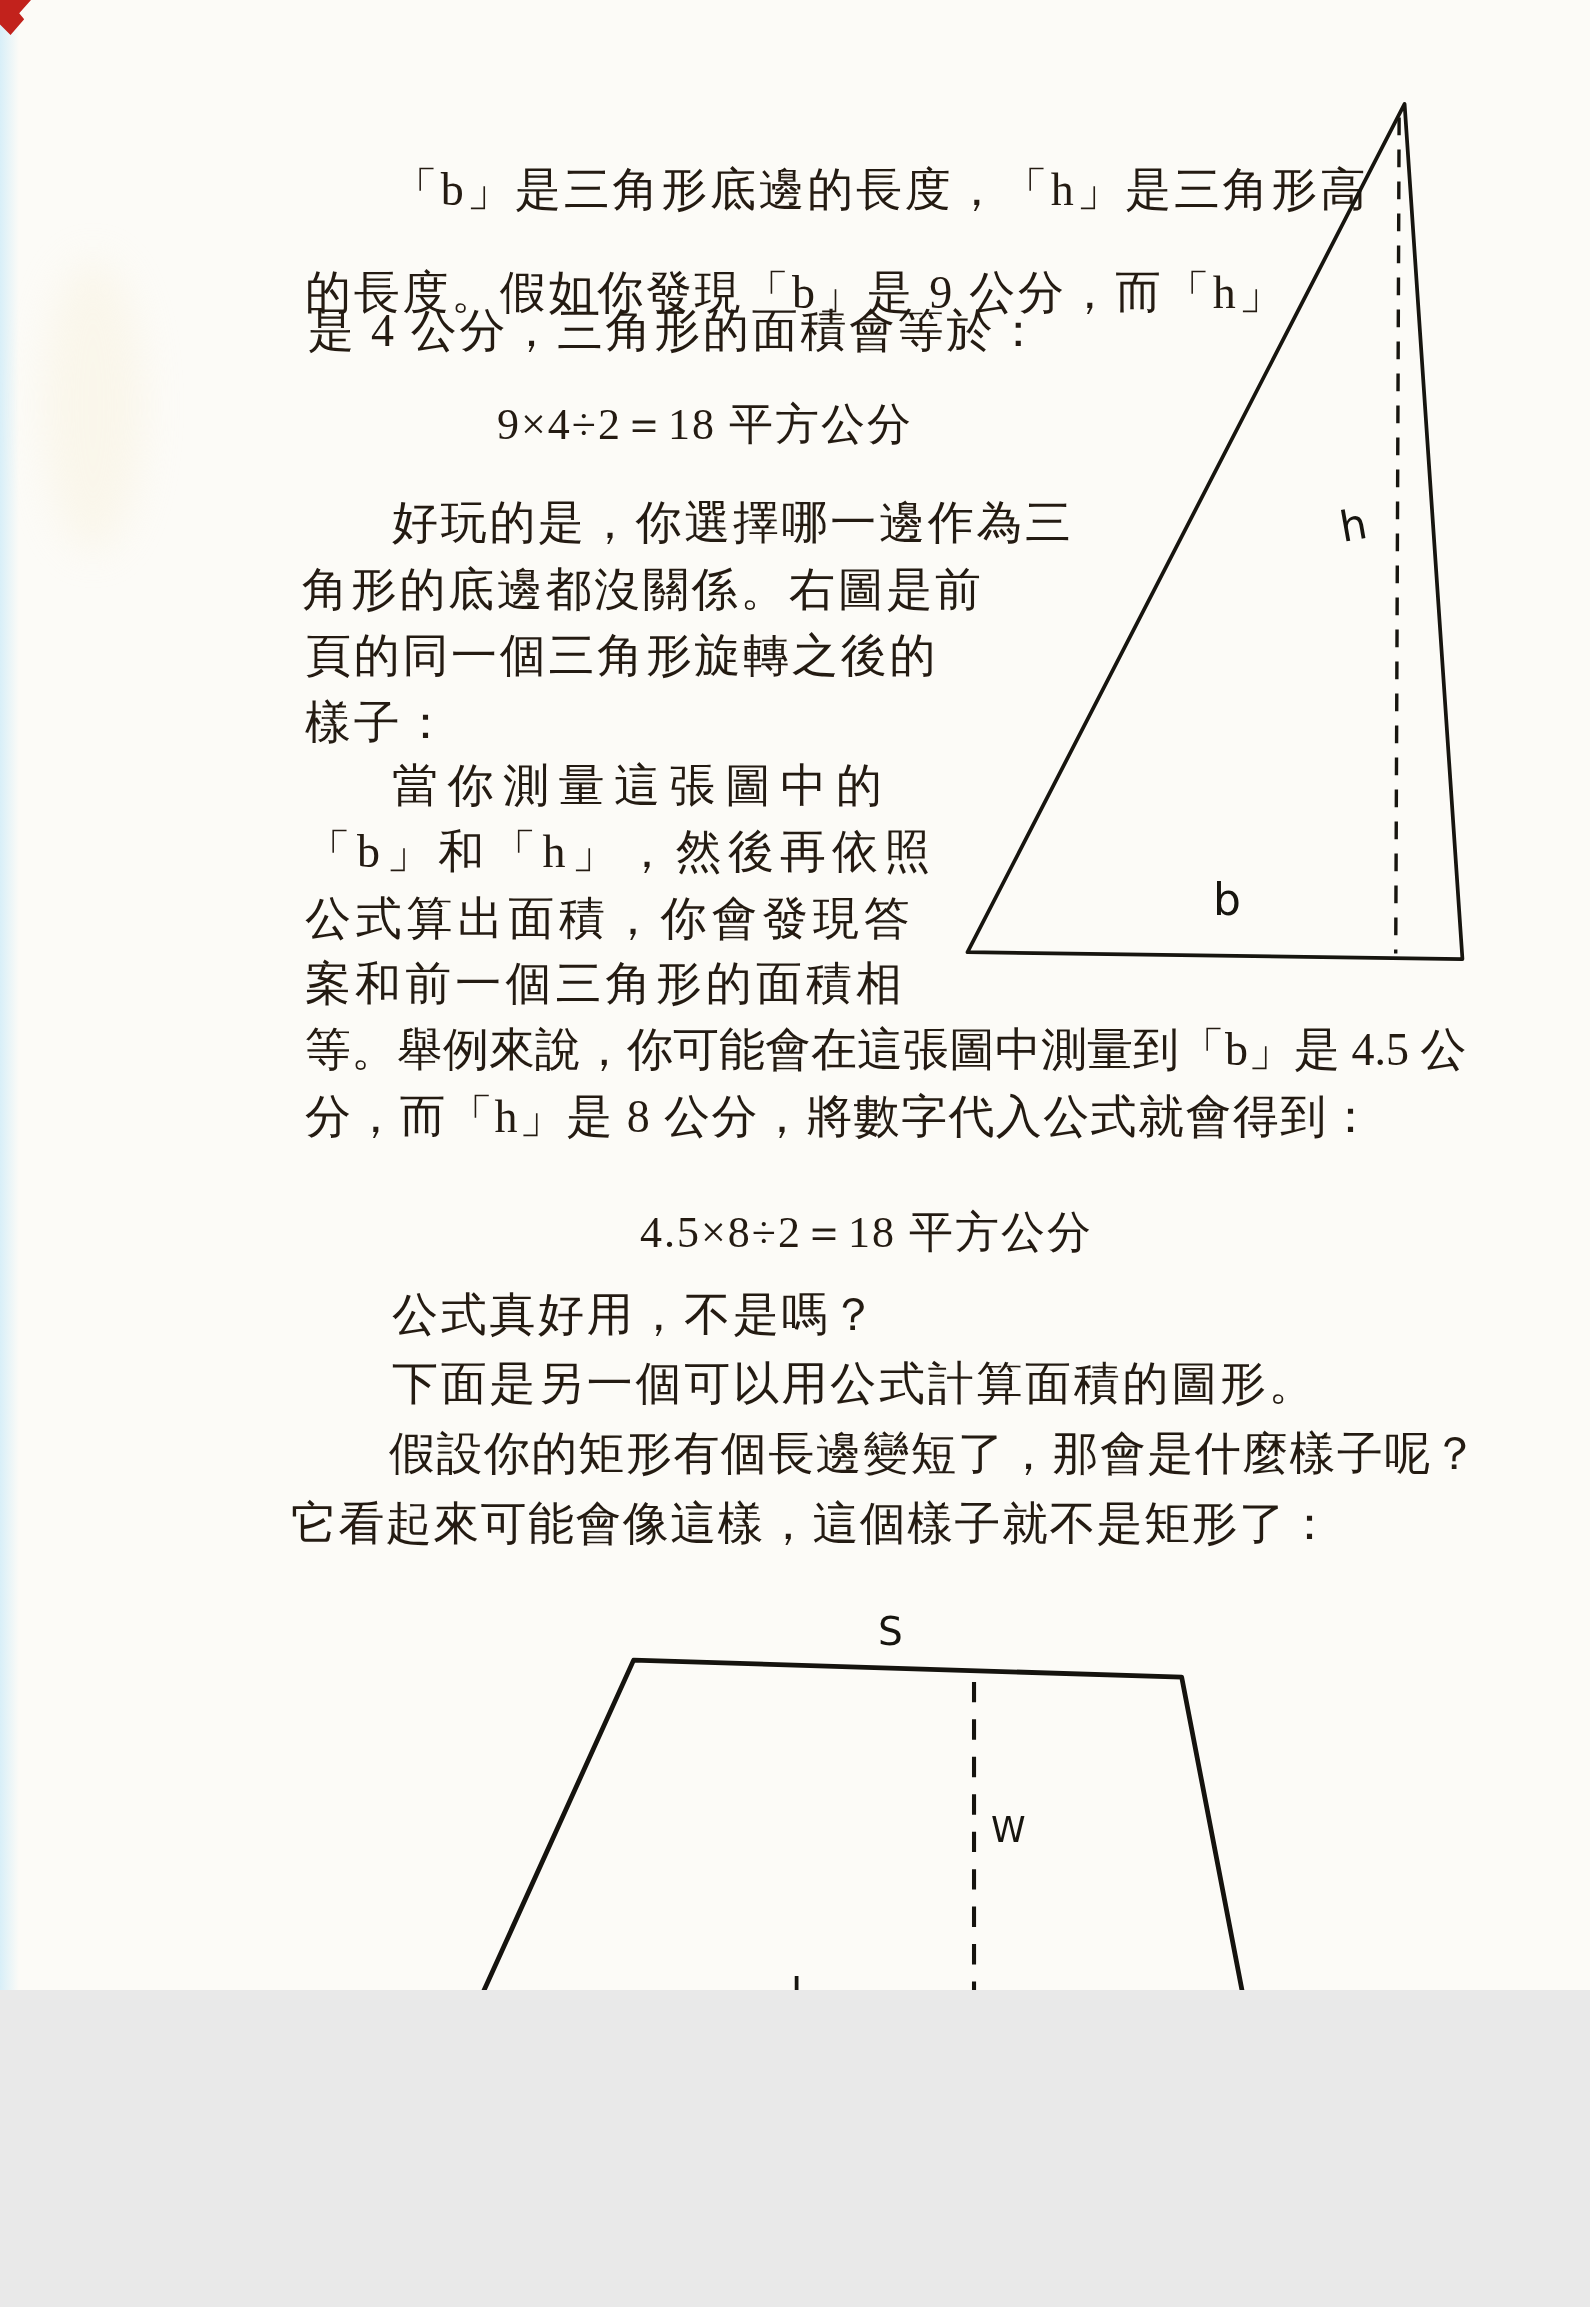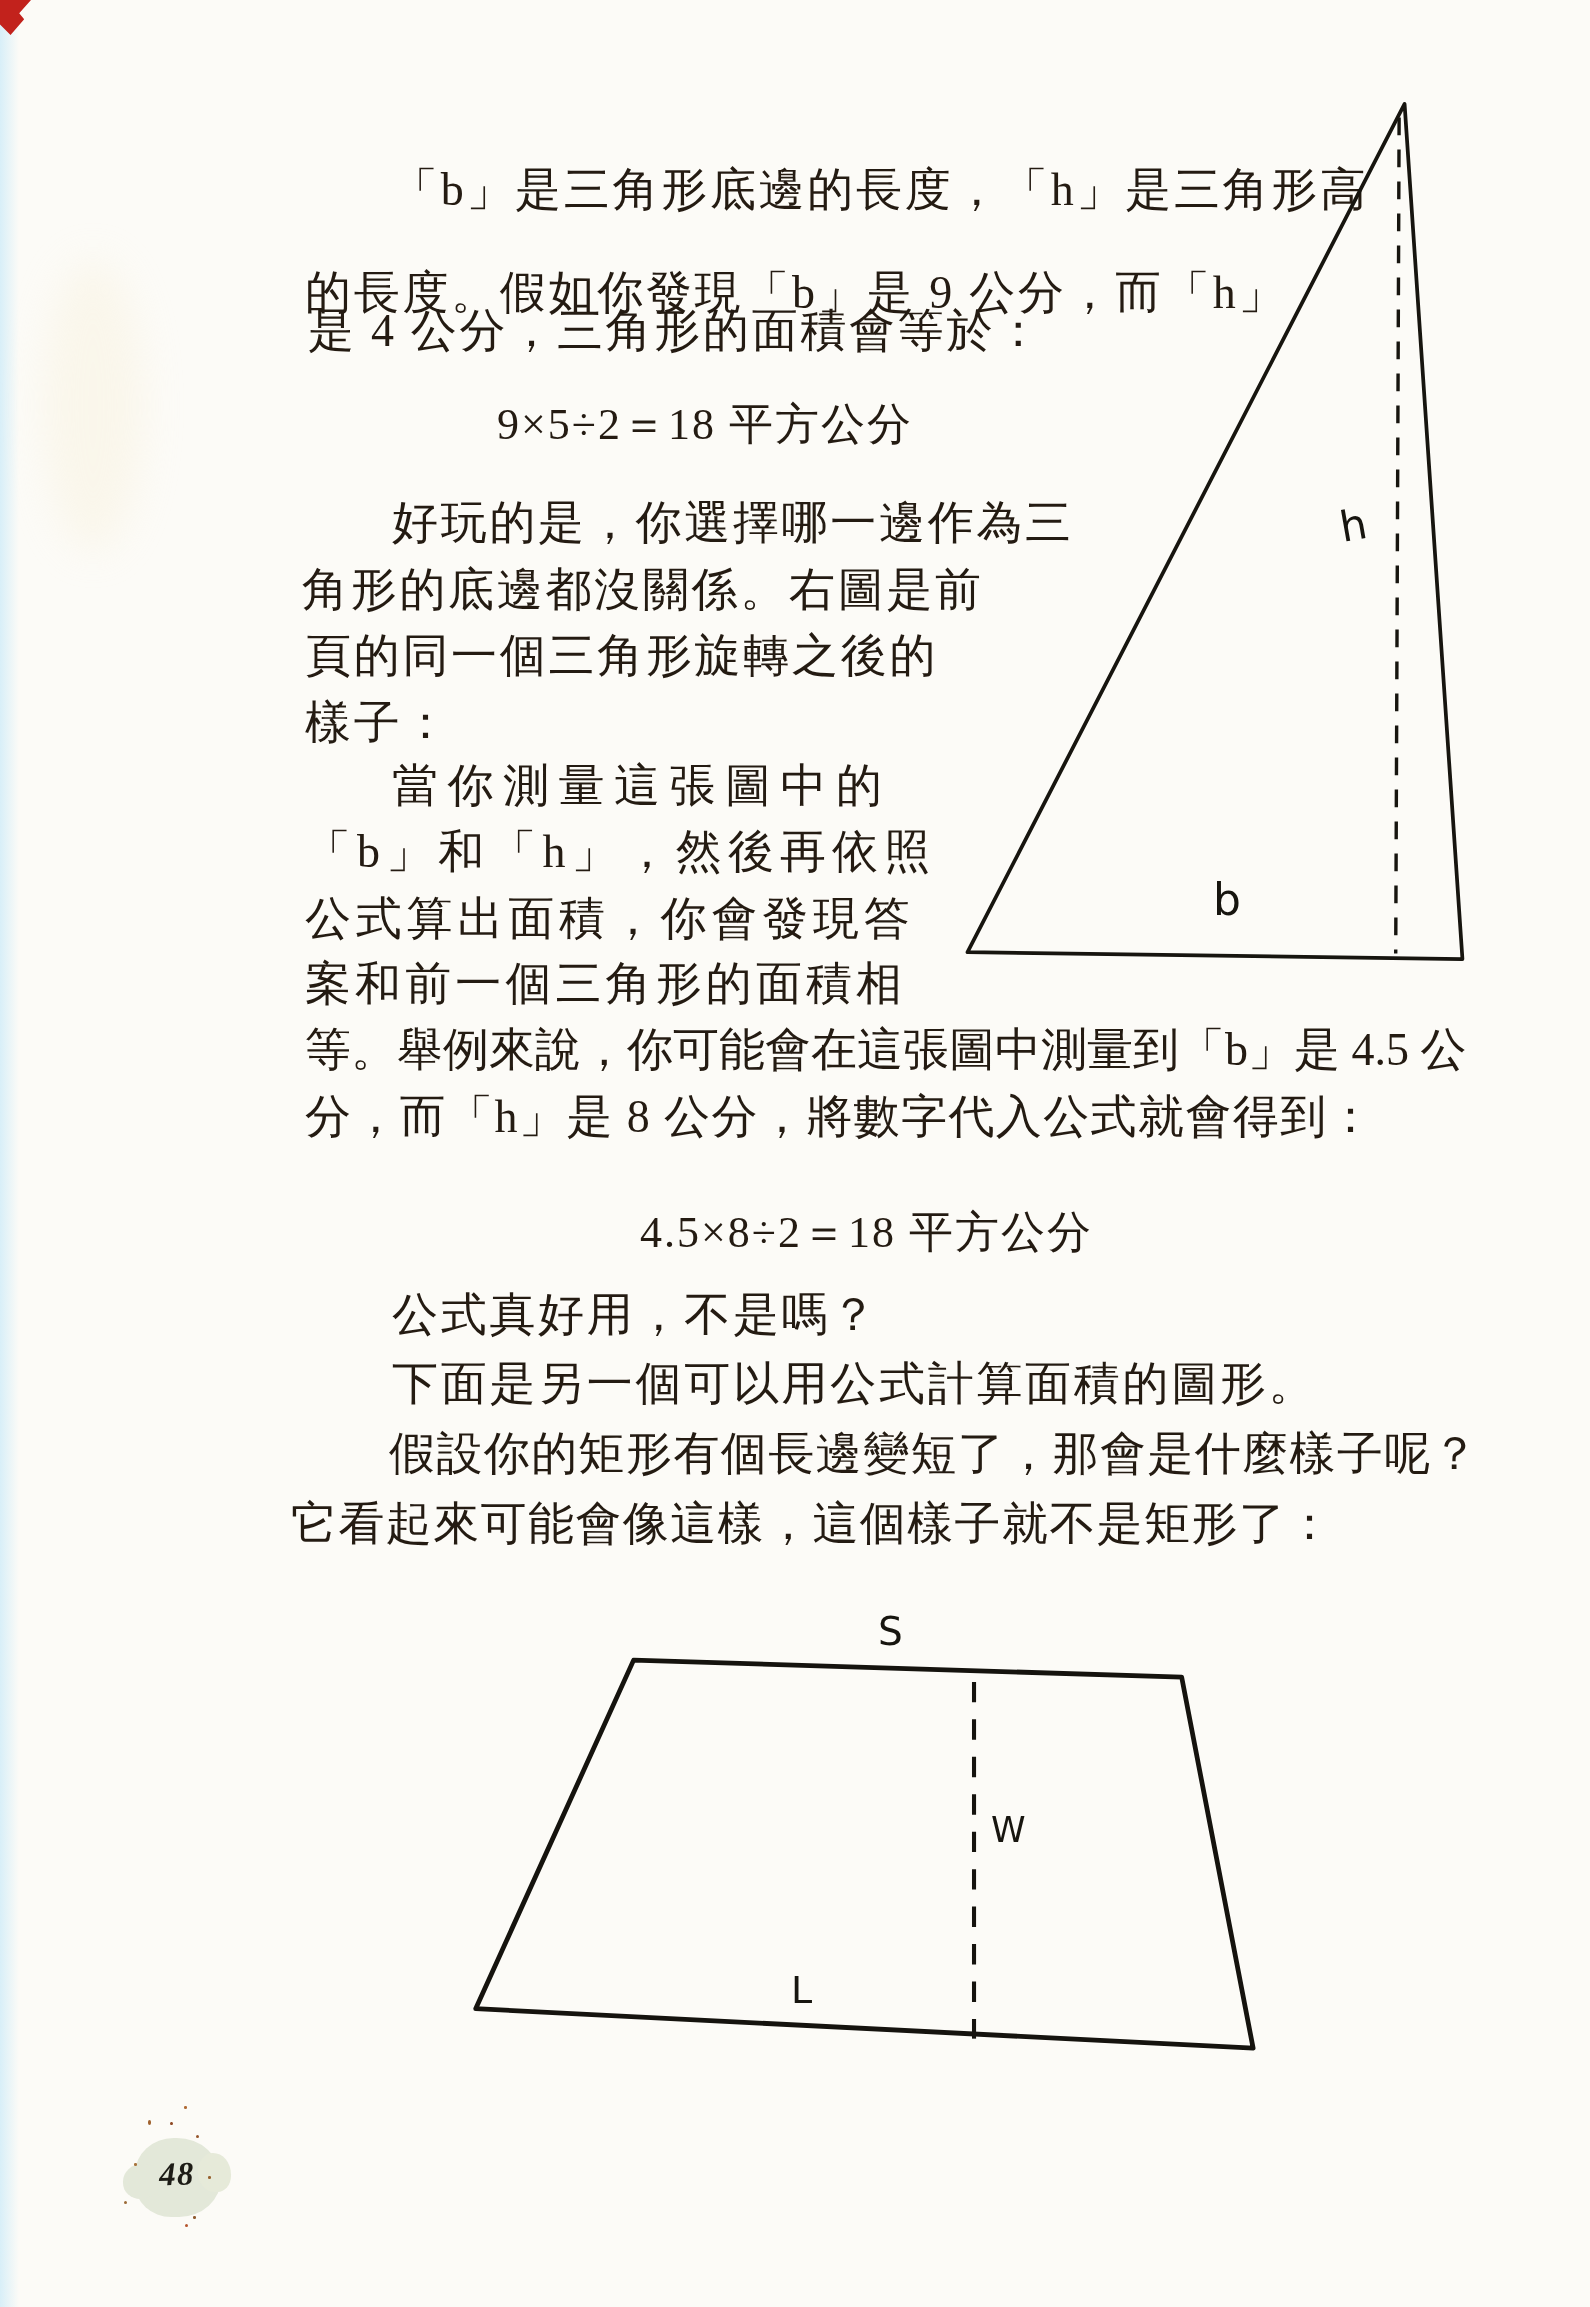--- a/index.html
+++ b/index.html
@@ -1,18 +1,18 @@
 <!DOCTYPE html>
 <html lang="zh-Hant" style="font-size:11px"><head>
 <meta charset="utf-8">
 <style>
   html,body{margin:0;padding:0;background:#e9e9e9;}
   .page{
     position:relative;
-    width:1591px;height:2307px;
+    width:1591px;height:1990px;
     background:#fcfbf7;
     overflow:hidden;
     font-family:"Liberation Serif","DejaVu Serif",serif;
     color:#241b12;
   }
   
   .edge-strip{
     position:absolute;left:0;top:0;width:19px;height:100%;
     background:linear-gradient(to right, rgba(214,238,248,.95), rgba(214,238,248,0));
   }
@@ -102,21 +102,21 @@
 <div class="page">
 
   <div class="edge-strip"></div>
   <div class="corner-mark"></div>
   <div class="smudge"></div>
 
   <div class="line l-p1-0">「b」是三角形底邊的長度，「h」是三角形高</div>
   <div class="line l-p1-1">的長度。假如你發現「b」是 9 公分，而「h」</div>
   <div class="line l-p1-2">是 4 公分，三角形的面積會等於：</div>
 
-  <div class="formula l-f1">9×5÷2＝18 平方公分</div>
+  <div class="formula l-f1">9×4÷2＝18 平方公分</div>
 
   <div class="line l-p2-0">好玩的是，你選擇哪一邊作為三</div>
   <div class="line l-p2-1">角形的底邊都沒關係。右圖是前</div>
   <div class="line l-p2-2">頁的同一個三角形旋轉之後的</div>
   <div class="line l-p2-3">樣子：</div>
   <div class="line l-p2-4">當你測量這張圖中的</div>
   <div class="line l-p2-5">「b」和「h」，然後再依照</div>
   <div class="line l-p2-6">公式算出面積，你會發現答</div>
   <div class="line l-p2-7">案和前一個三角形的面積相</div>
   <div class="line l-p2-8">等。舉例來說，你可能會在這張圖中測量到「b」是 4.5 公</div>

